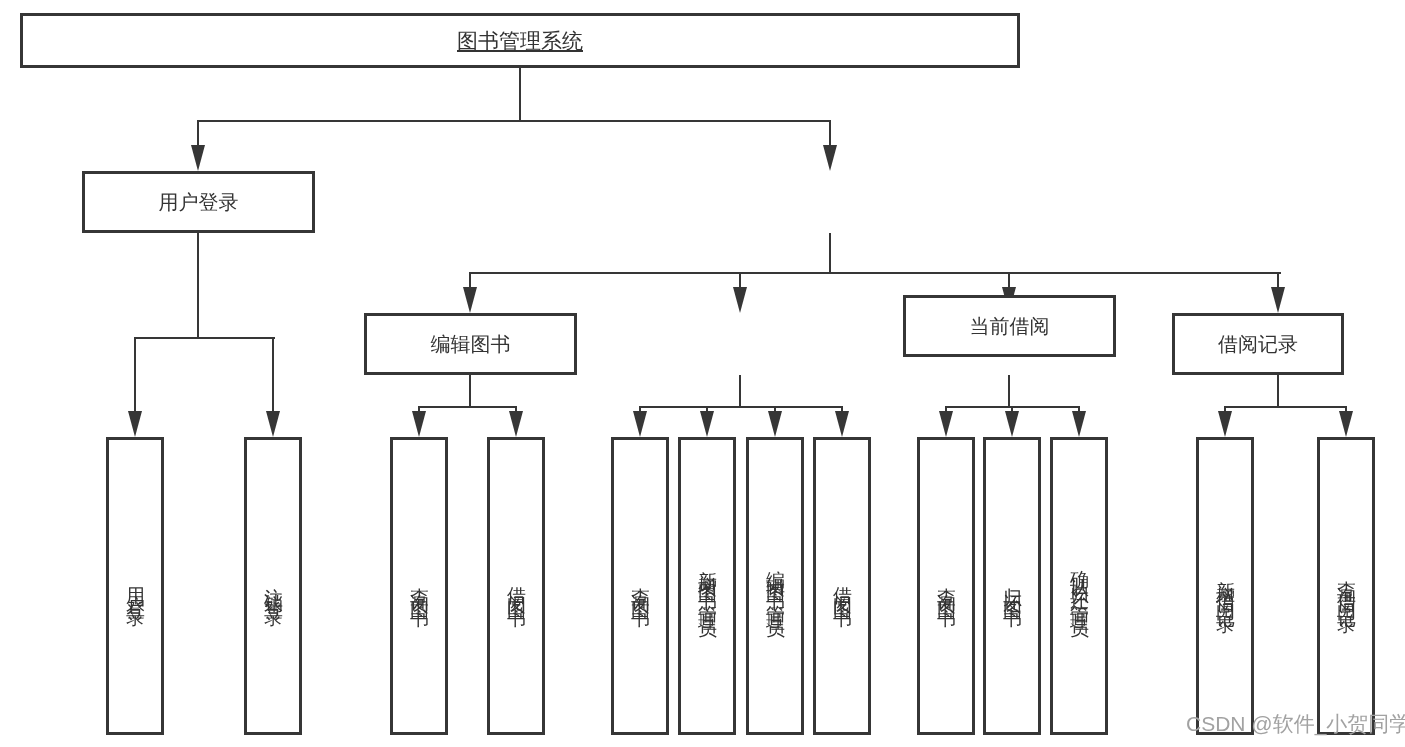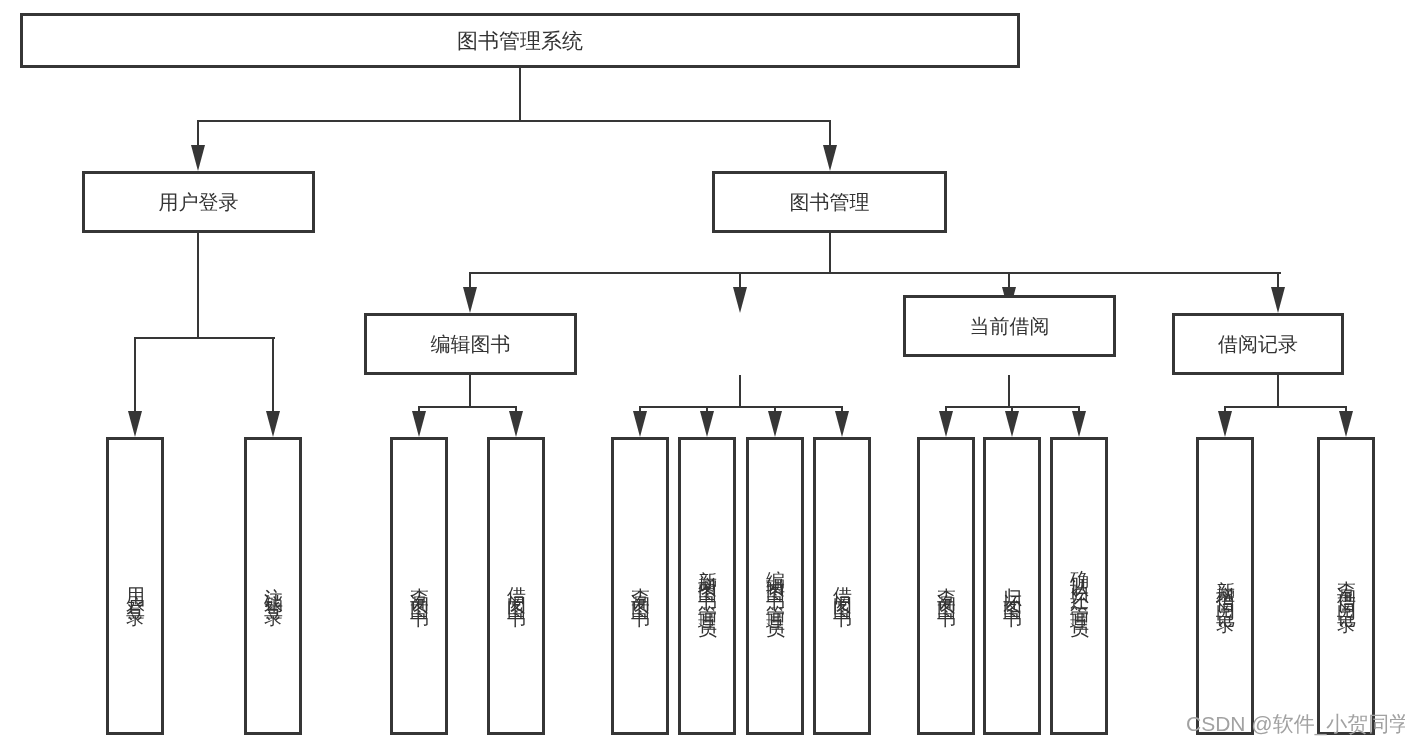--- a/index.html
+++ b/index.html
@@ -16,21 +16,21 @@
     box-sizing:border-box;
     border:3px solid #363636;
     background:#ffffff;
     display:flex;
     align-items:center;
     justify-content:center;
     font-size:20px;
     color:#333333;
     z-index:2;
   }
-  .box.lvl1{font-size:21px;}
+  .box.lvl1{font-size:21px;text-decoration:underline;}
   .vbox span{
     writing-mode:vertical-rl;
     text-orientation:mixed;
     letter-spacing:7px;
     font-size:19px;
     line-height:1.1;
     white-space:nowrap;
   }
   .hline{position:absolute;height:2px;background:#363636;z-index:1;}
   .vline{position:absolute;width:2px;background:#363636;z-index:1;}
@@ -61,23 +61,20 @@
 
   <div class="vline" style="left:519px;top:68px;height:53px"></div>
   <div class="hline" style="left:197px;top:120px;width:634px"></div>
   <div class="vline" style="left:197px;top:120px;height:26px"></div>
   <div class="arrow" style="left:191px;top:145px"></div>
   <div class="vline" style="left:829px;top:120px;height:26px"></div>
   <div class="arrow" style="left:823px;top:145px"></div>
 
   <div class="box" style="left:82px;top:171px;width:233px;height:62px">
     <span>用户登录</span>
-  </div>
-  <div class="box" style="left:712px;top:171px;width:235px;height:62px">
-    <span>图书管理</span>
   </div>
 
   <div class="vline" style="left:197px;top:233px;height:105px"></div>
   <div class="hline" style="left:134px;top:337px;width:141px"></div>
   <div class="vline" style="left:134px;top:337px;height:75px"></div>
   <div class="arrow" style="left:128px;top:411px"></div>
   <div class="vline" style="left:272px;top:337px;height:75px"></div>
   <div class="arrow" style="left:266px;top:411px"></div>
 
   <div class="vline" style="left:829px;top:233px;height:40px"></div>

